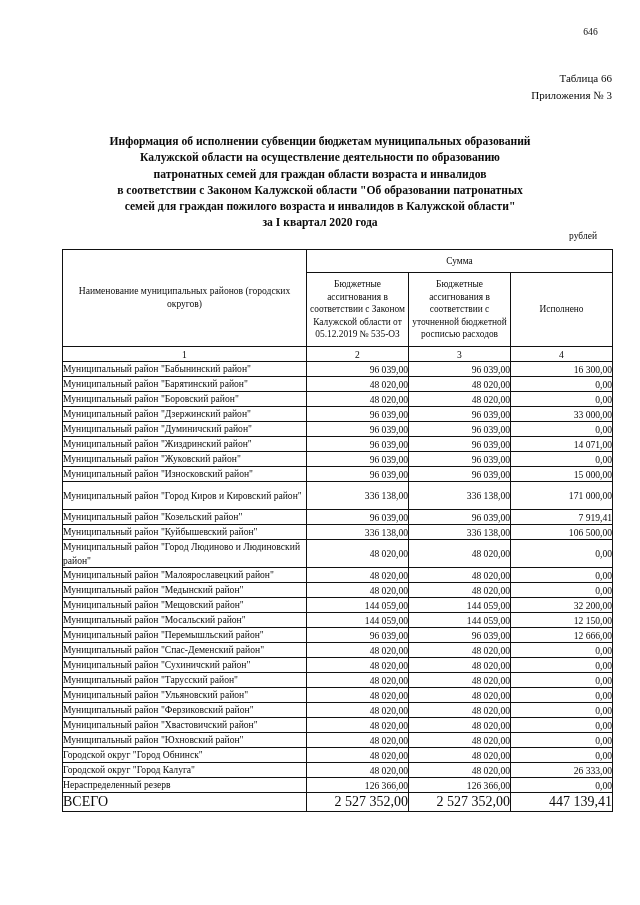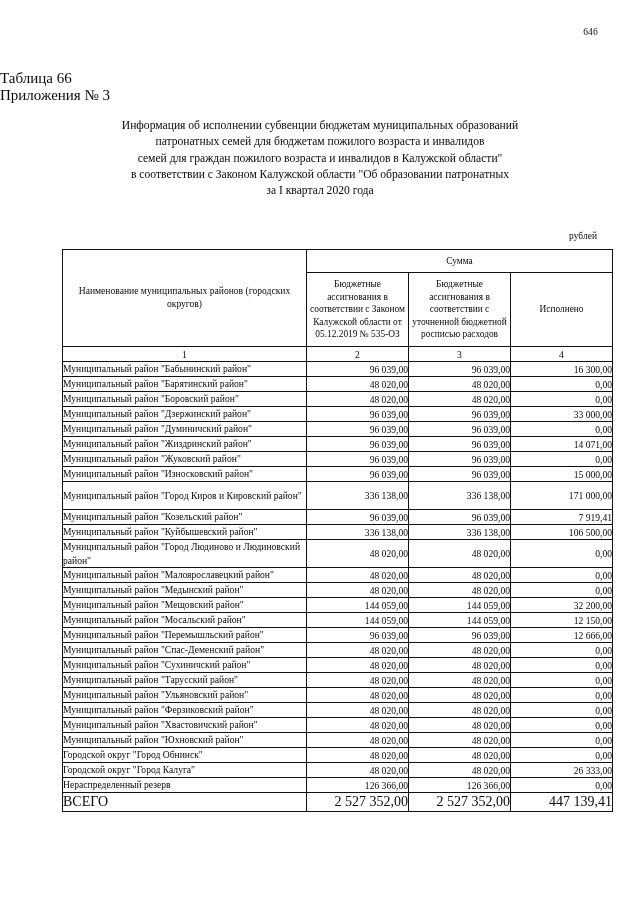--- a/index.html
+++ b/index.html
@@ -34,34 +34,34 @@
     font-size: 9.5px;
     letter-spacing: 0.2px;
   }
 
   
   #caption-block {
     position: absolute;
     top: 70px;
     left: 0;
     width: 612px;
-    text-align: left;
-    font-size: 15px;
+    text-align: right;
+    font-size: 11px;
     line-height: 17px;
   }
   #caption-block div { white-space: nowrap; }
 
   
   #doc-title {
     position: absolute;
-    top: 118px;
+    top: 134px;
     left: 56px;
     width: 528px;
     text-align: center;
-    font-weight: normal;
+    font-weight: bold;
     font-size: 11.6px;
     line-height: 16.3px;
   }
   #doc-title div { white-space: nowrap; }
 
   
   #units-label {
     position: absolute;
     top: 231px;
     left: 0;
@@ -137,23 +137,24 @@
 
   <div id="page-number">646</div>
 
   <div id="caption-block">
     <div>Таблица 66</div>
     <div>Приложения № 3</div>
   </div>
 
   <div id="doc-title">
       <div>Информация об исполнении субвенции бюджетам муниципальных образований</div>
-      <div>патронатных семей для бюджетам пожилого возраста и инвалидов</div>
+      <div>Калужской области на осуществление деятельности по образованию</div>
+      <div>патронатных семей для граждан области возраста и инвалидов</div>
+      <div>в соответствии с Законом Калужской области "Об образовании патронатных</div>
       <div>семей для граждан пожилого возраста и инвалидов в Калужской области"</div>
-      <div>в соответствии с Законом Калужской области "Об образовании патронатных</div>
       <div>за I квартал 2020 года</div>
     </div>
 
   <div id="units-label">рублей</div>
 
   <table id="data-table">
     <colgroup>
       <col class="c-name">
         <col class="c-num">
         <col class="c-num">

